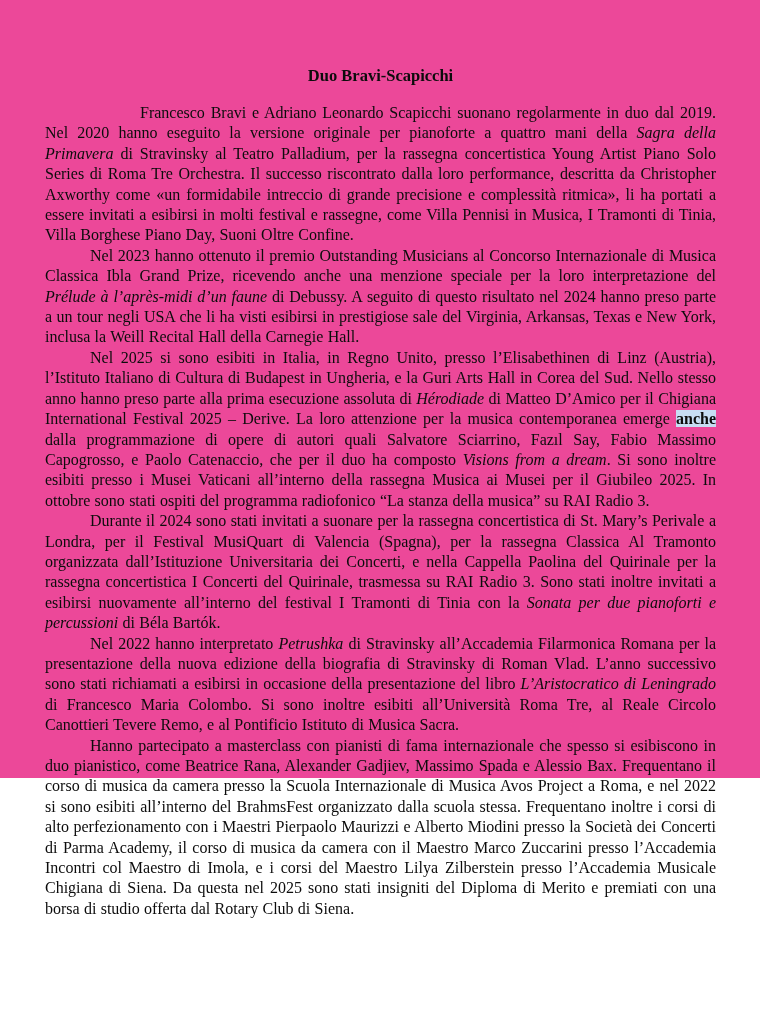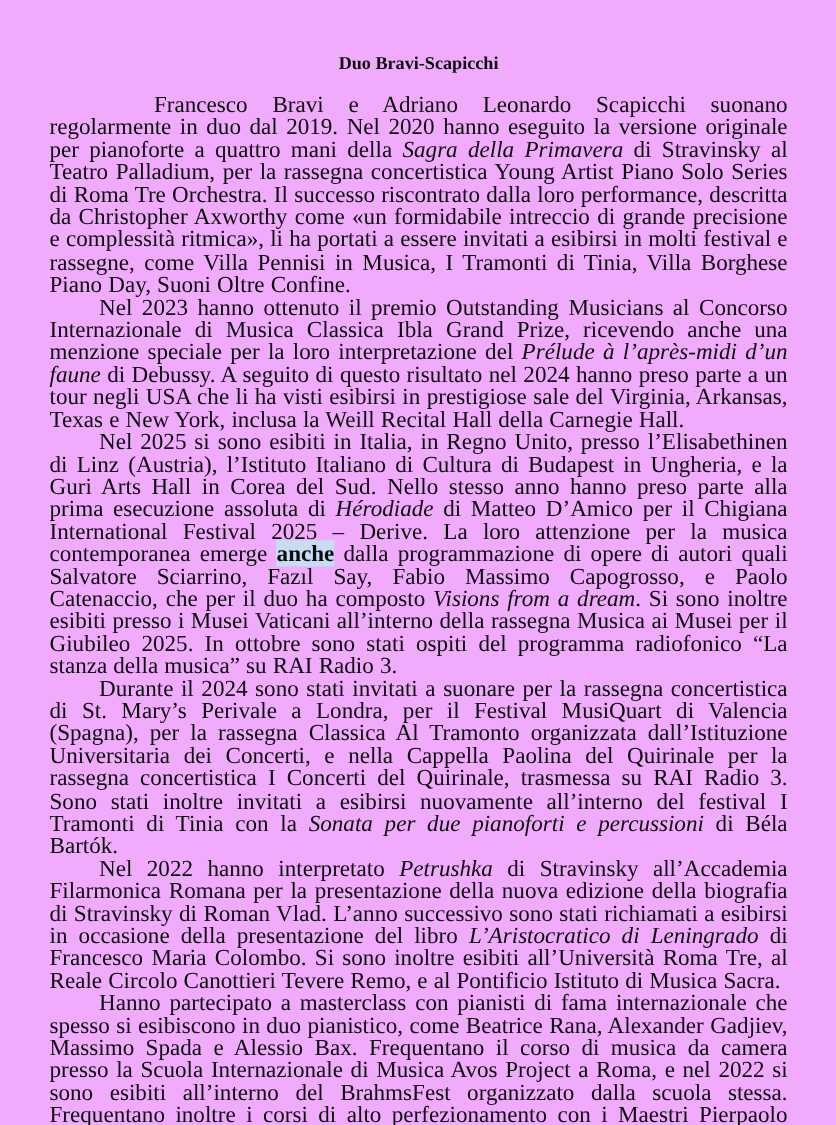--- a/index.html
+++ b/index.html
@@ -5,36 +5,36 @@
   html, body { margin: 0; padding: 0; }
   body {
     width: 760px;
     height: 1023px;
     background: #ffffff;
     overflow: hidden;
   }
   .page {
     box-sizing: border-box;
     width: 760px;
-    height: 1023px;
-    padding: 48px 44px 0 45px;
-    background: #f0abfc;
+    height: 778px;
+    padding: 66px 44px 0 45px;
+    background: #ec4899;
     color: #0c0c0c;
     font-family: "Liberation Serif", "DejaVu Serif", serif;
   }
   .title {
     font-size: 16.5px;
     line-height: 20px;
     font-weight: bold;
     text-align: center;
     margin: 0 0 17px 0;
   }
   p.para {
     margin: 0;
-    font-size: 21px;
+    font-size: 16px;
     line-height: 20.4px;
     text-align: justify;
     text-indent: 45px;
     word-spacing: 0.3px;
   }
   p.para.first { text-indent: 95px; }
   .hl { background-color: #c7ddf3; font-weight: bold; }
 </style>
 </head>
 <body>

